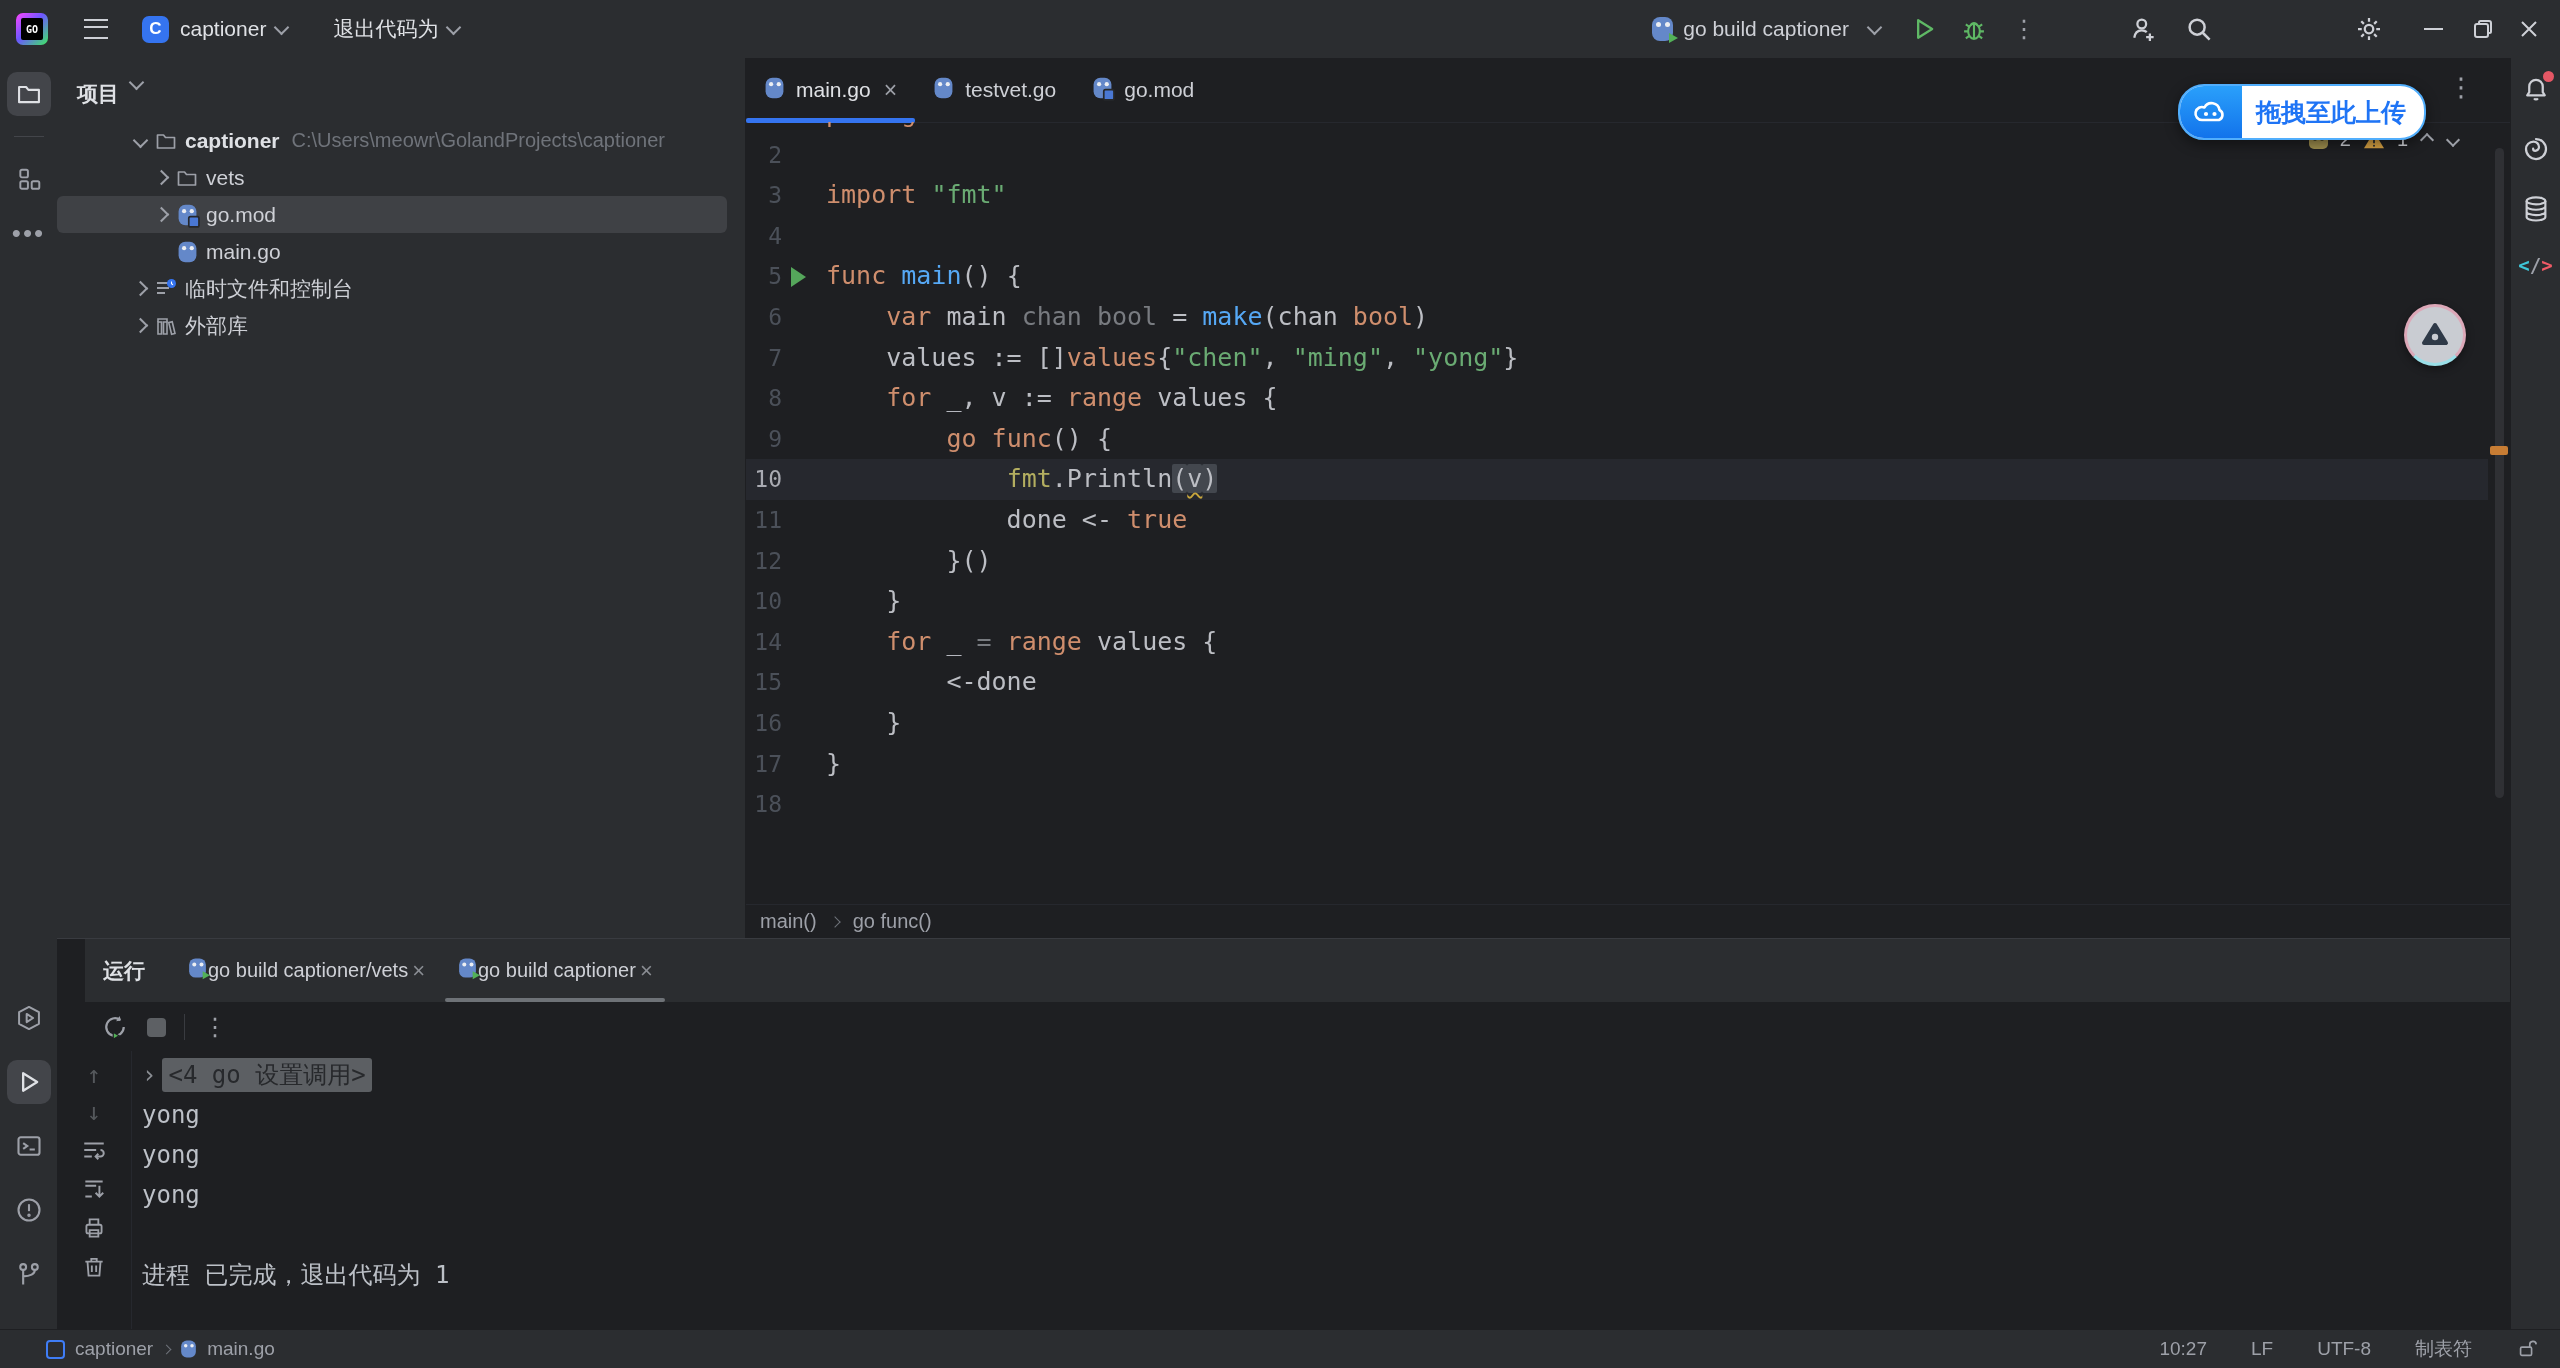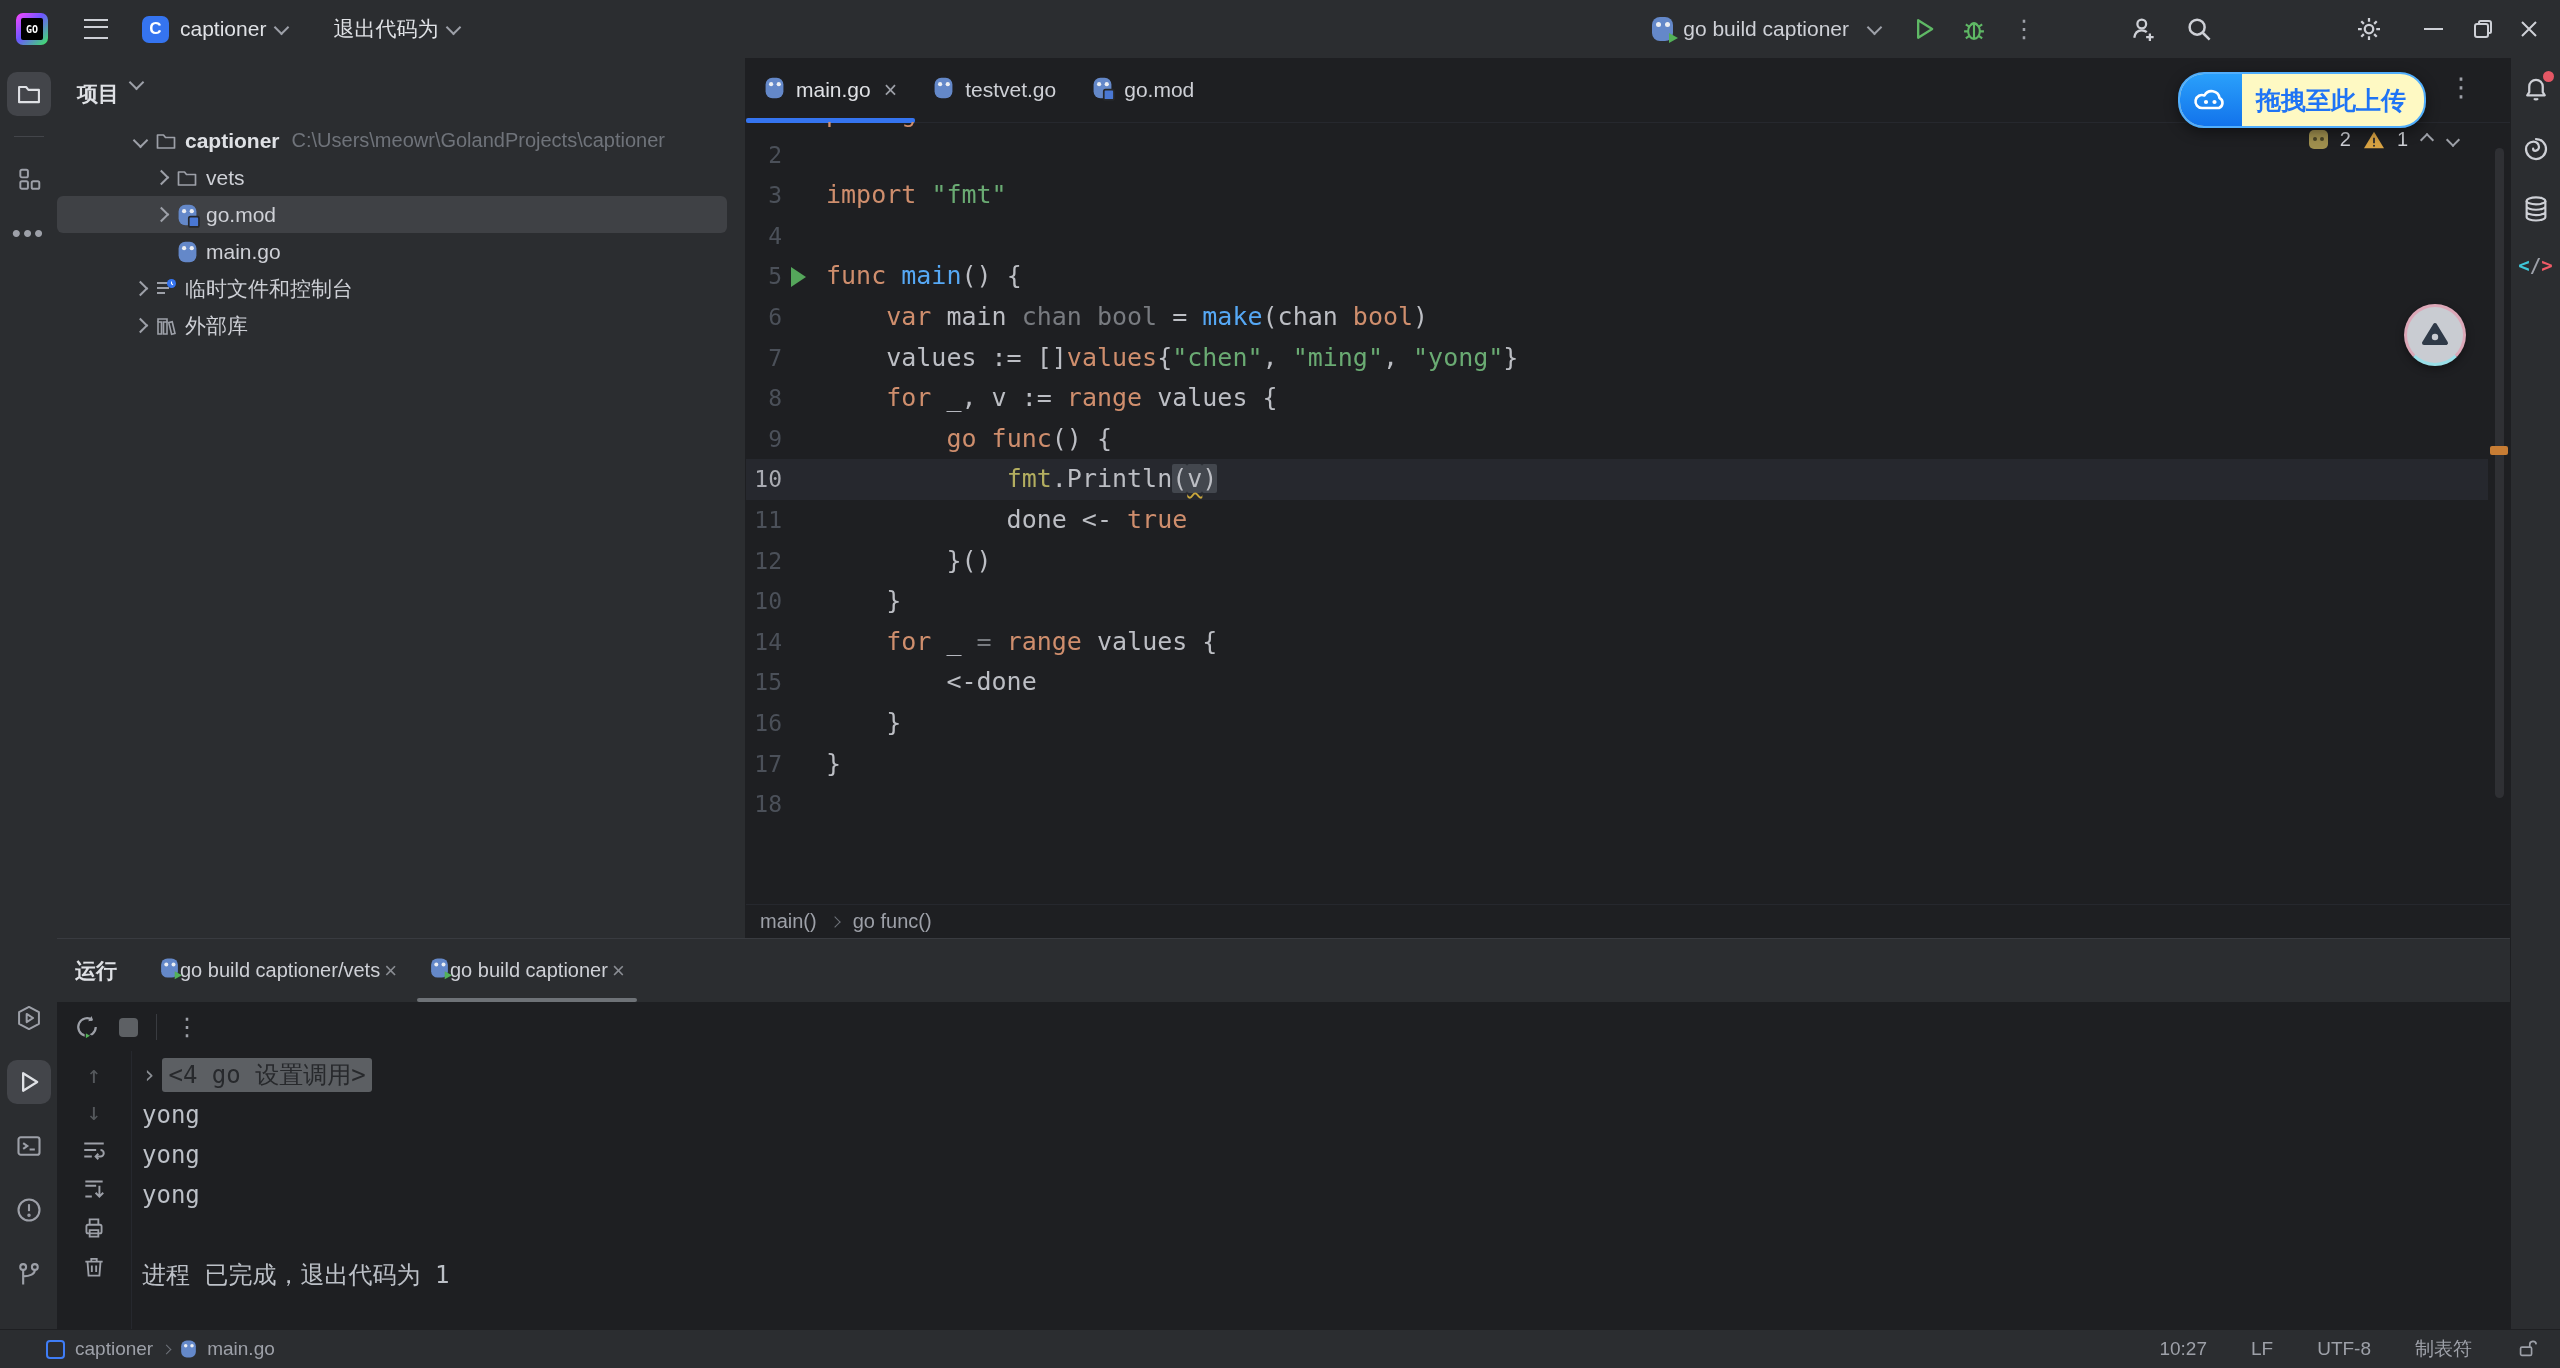--- a/index.html
+++ b/index.html
@@ -102,21 +102,21 @@
   .vscroll{position:absolute;right:6px;top:90px;width:9px;height:650px;background:#33353a;border-radius:5px;opacity:.8;}
   .stripe-warn{position:absolute;right:2px;top:388px;width:18px;height:9px;background:#c87d34;border-radius:2px;}
 
   .inspect{position:absolute;right:50px;top:70px;display:flex;align-items:center;gap:12px;font-size:20px;color:#ced0d6;}
   .weakic{width:19px;height:19px;border-radius:5px;background:#9f8f4e;position:relative;}
   .weakic::before{content:"";position:absolute;left:4px;top:7px;width:4px;height:4px;border-radius:50%;
                   background:#4a4426;box-shadow:7px 0 0 #4a4426;}
   .inspect .chev{width:8px;height:8px;margin:0 2px;}
 
   
-  .runpanel{position:absolute;left:57px;top:938px;right:50px;bottom:38px;background:#1e1f22;border-top:1px solid #393b40;}
+  .runpanel{position:absolute;left:57px;top:938px;right:50px;bottom:38px;background:#1e1f22;border-top:1px solid #393b40;padding-left:28px;}
   .rp-head{height:63px;display:flex;align-items:stretch;background:#2b2d30;border-bottom:1px solid #1e1f22;}
   .rp-title{display:flex;align-items:center;font-weight:bold;font-size:21px;color:#dfe1e5;padding:0 26px 0 18px;}
   .rtab{display:flex;align-items:center;gap:0;padding:0 16px;font-size:20px;color:#ced0d6;position:relative;}
   .rtab .gopher{transform:scale(.8);}
   .rtab.active::after{content:"";position:absolute;left:4px;right:4px;bottom:0;height:4px;background:#6e7277;border-radius:2px;}
   .rtab .x{color:#8a8d93;font-size:22px;margin-left:4px;}
   .rp-toolbar{height:48px;display:flex;align-items:center;gap:18px;padding-left:16px;}
   .stopbtn{width:19px;height:19px;background:#5d6064;border-radius:4px;}
   .vdiv{width:1px;height:26px;background:#393b40;}
   .kebab{font-size:24px;color:#9da0a8;line-height:1;}
@@ -132,22 +132,22 @@
   
   .statusbar{position:absolute;left:0;right:0;bottom:0;height:38px;background:#2b2d30;border-top:1px solid #1e1f22;
              display:flex;align-items:center;font-size:19px;color:#9da0a8;}
   .sb-left{display:flex;align-items:center;gap:10px;padding-left:46px;}
   .pwid{width:15px;height:15px;border:2.4px solid #3f7df6;border-radius:4px;}
   .sb-sep{width:6px;height:6px;border-right:1.6px solid #6f737a;border-bottom:1.6px solid #6f737a;transform:rotate(-45deg);}
   .sb-left .gopher{transform:scale(.7);margin:0 -2px;}
   .sb-right{margin-left:auto;display:flex;align-items:center;gap:44px;padding-right:22px;}
 
   
-  .upbadge{position:absolute;left:2178px;top:72px;height:52px;display:flex;align-items:center;border-radius:26px;
-           background:#fef9c3;border:2px solid #51aefc;box-shadow:0 4px 14px rgba(0,0,0,.45);overflow:hidden;z-index:50;}
+  .upbadge{position:absolute;left:2178px;top:84px;height:52px;display:flex;align-items:center;border-radius:26px;
+           background:#ffffff;border:2px solid #51aefc;box-shadow:0 4px 14px rgba(0,0,0,.45);overflow:hidden;z-index:50;}
   .upbadge .cl{width:62px;height:52px;background:linear-gradient(180deg,#2aa0fb,#1273eb);display:flex;align-items:center;justify-content:center;}
   .upbadge .tx{padding:0 18px 0 14px;color:#1f74f5;font-weight:bold;font-size:25px;white-space:nowrap;}
   .ball{position:absolute;left:2404px;top:304px;width:56px;height:56px;border-radius:50%;z-index:50;
         background:#c9ccd2;border:3px solid #dca8b8;border-bottom-color:#9adfe8;
         display:flex;align-items:center;justify-content:center;box-shadow:0 3px 8px rgba(0,0,0,.4);}
 </style>
 </head>
 <body>
 
 <div id="app">

